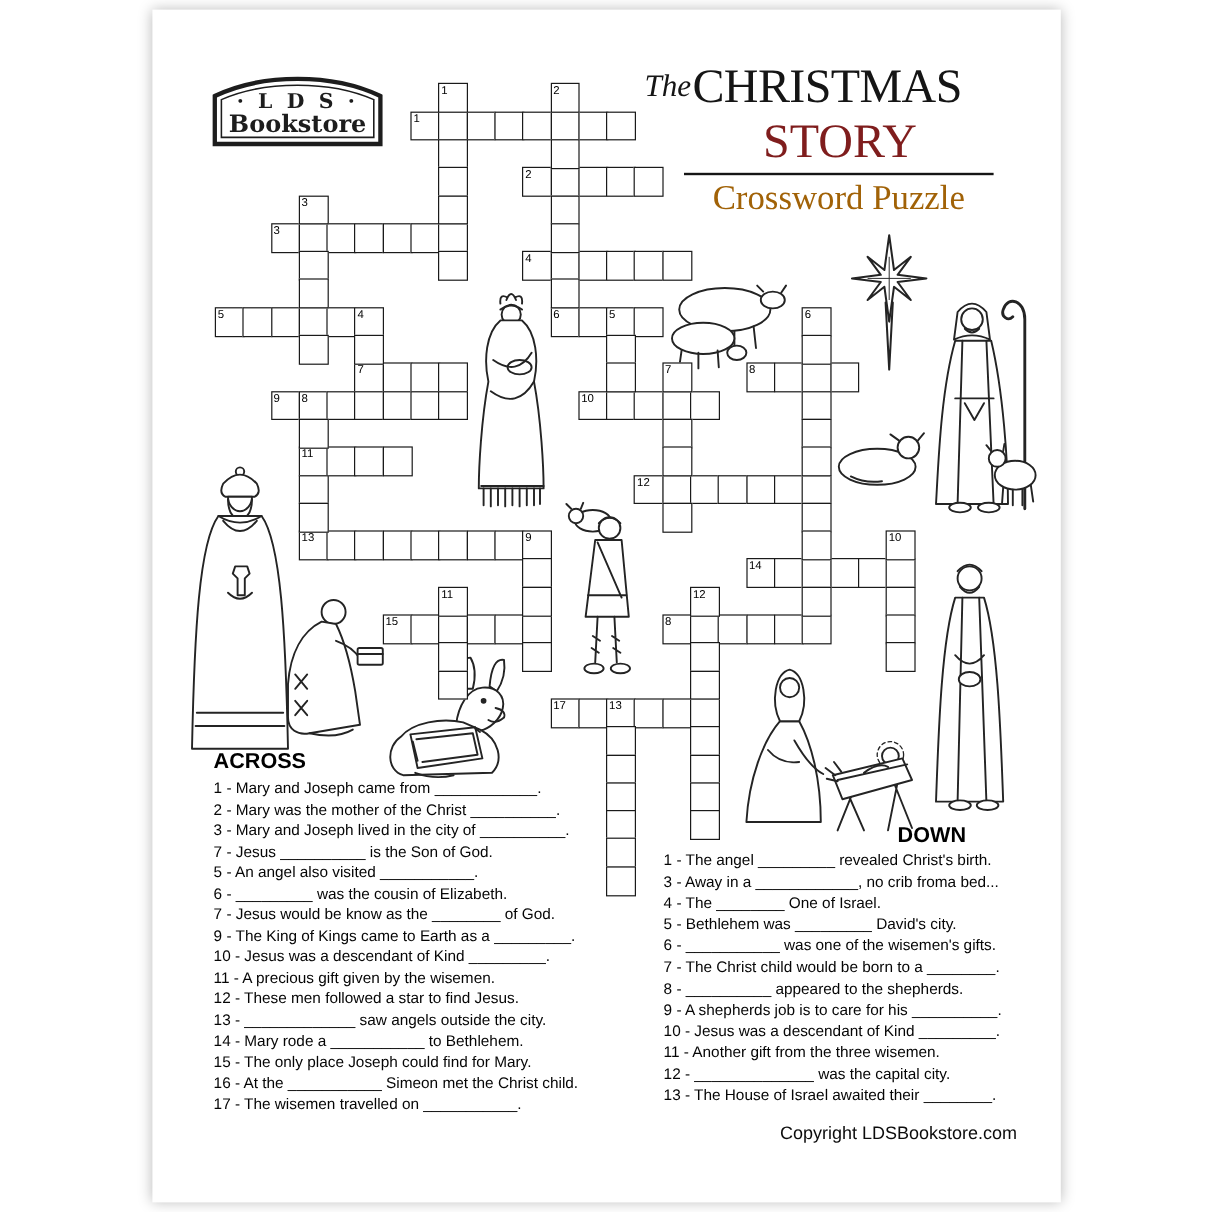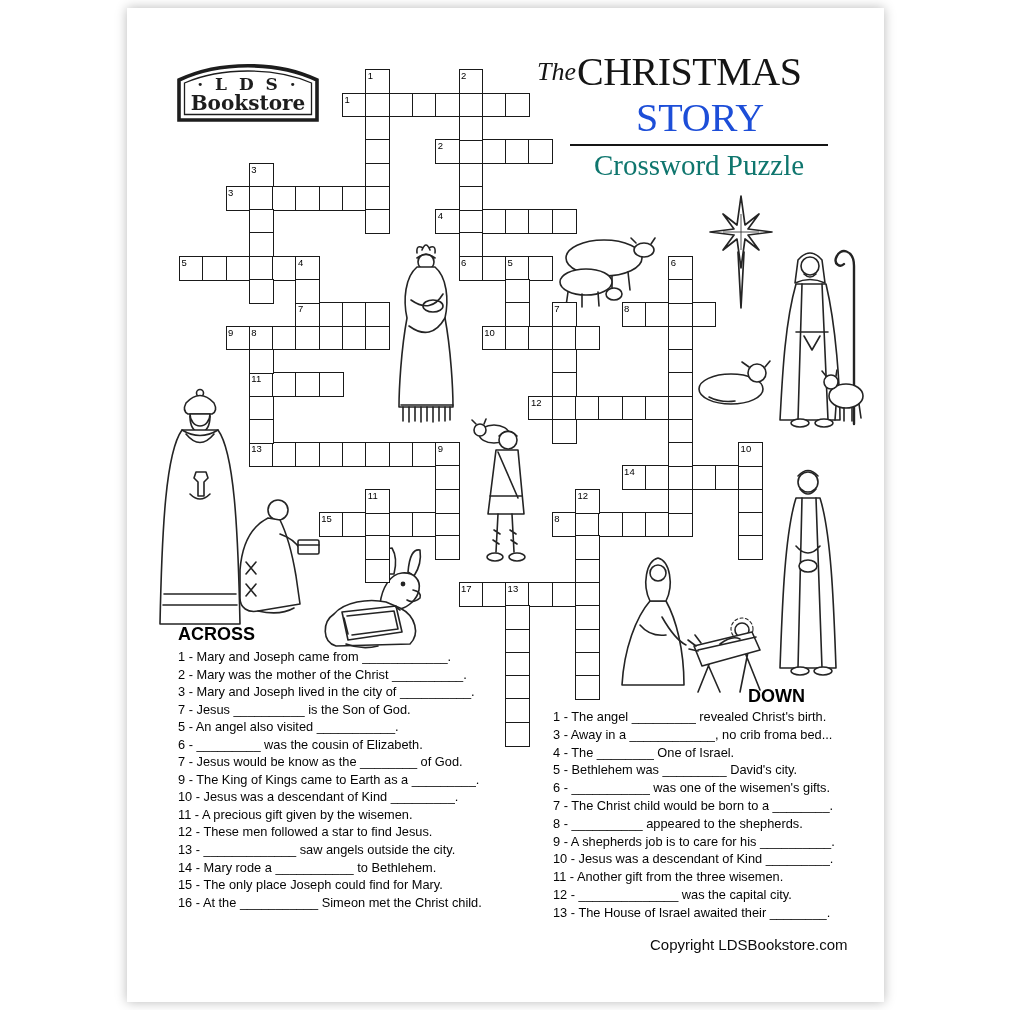--- a/index.html
+++ b/index.html
@@ -18,23 +18,23 @@
     position:absolute;box-sizing:border-box;background:#ffffff;
     border:1.6px solid #1a1a1a;z-index:2;
   }
   .cnum{
     position:absolute;left:1.5px;top:0;font-size:9.5px;line-height:11px;
     font-family:"Liberation Sans",sans-serif;color:#000;
   }
   
   .t-lead{position:absolute;left:537px;top:57px;font:italic 26px "Liberation Serif",serif;color:#151515;z-index:3;}
   .t-main{position:absolute;left:577px;top:48px;font:400 40px "Liberation Serif",serif;letter-spacing:-.5px;color:#151515;z-index:3;}
-  .t-main2{position:absolute;left:570px;top:94px;width:260px;text-align:center;font:400 40px "Liberation Serif",serif;color:#1d4ed8;z-index:3;}
+  .t-main2{position:absolute;left:570px;top:94px;width:260px;text-align:center;font:400 40px "Liberation Serif",serif;color:#7f1d1d;z-index:3;}
   .t-rule{position:absolute;left:570px;top:144px;width:258px;height:0;border-top:2px solid #151515;z-index:3;}
-  .t-sub{position:absolute;left:558px;top:149px;width:282px;text-align:center;font:400 29px "Liberation Serif",serif;color:#0f766e;z-index:3;}
+  .t-sub{position:absolute;left:558px;top:149px;width:282px;text-align:center;font:400 29px "Liberation Serif",serif;color:#a16207;z-index:3;}
   
   .section-h{position:absolute;font:bold 18px "Liberation Sans",sans-serif;color:#000;z-index:3;}
   #across-h{left:178px;top:624px;}
   #down-h{left:748px;top:686px;}
   .clue-list{position:absolute;z-index:3;}
   #across-clues{left:178px;top:648px;}
   #down-clues{left:553px;top:708px;}
   .clue{font-size:12.8px;color:#050505;white-space:nowrap;}
   #across-clues .clue{line-height:17.55px;}
   #down-clues .clue{line-height:17.8px;}
@@ -461,20 +461,21 @@
     <div class="clue">6 - _________ was the cousin of Elizabeth.</div>
     <div class="clue">7 - Jesus would be know as the ________ of God.</div>
     <div class="clue">9 - The King of Kings came to Earth as a _________.</div>
     <div class="clue">10 - Jesus was a descendant of Kind _________.</div>
     <div class="clue">11 - A precious gift given by the wisemen.</div>
     <div class="clue">12 - These men followed a star to find Jesus.</div>
     <div class="clue">13 - _____________ saw angels outside the city.</div>
     <div class="clue">14 - Mary rode a ___________ to Bethlehem.</div>
     <div class="clue">15 - The only place Joseph could find for Mary.</div>
     <div class="clue">16 - At the ___________ Simeon met the Christ child.</div>
+    <div class="clue">17 - The wisemen travelled on ___________.</div>
   </div>
 
 <div id="down-h" class="section-h">DOWN</div>
 <div id="down-clues" class="clue-list">
     <div class="clue">1 - The angel _________ revealed Christ's birth.</div>
     <div class="clue">3 - Away in a ____________, no crib froma bed...</div>
     <div class="clue">4 - The ________ One of Israel.</div>
     <div class="clue">5 - Bethlehem was _________ David's city.</div>
     <div class="clue">6 - ___________ was one of the wisemen's gifts.</div>
     <div class="clue">7 - The Christ child would be born to a ________.</div>

